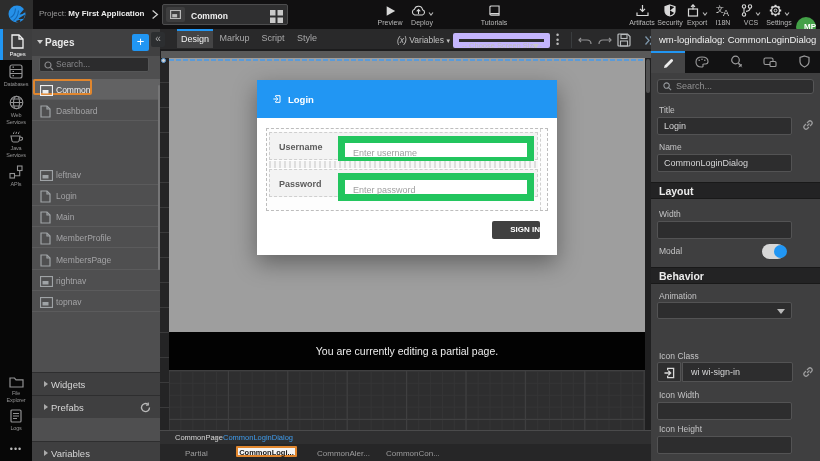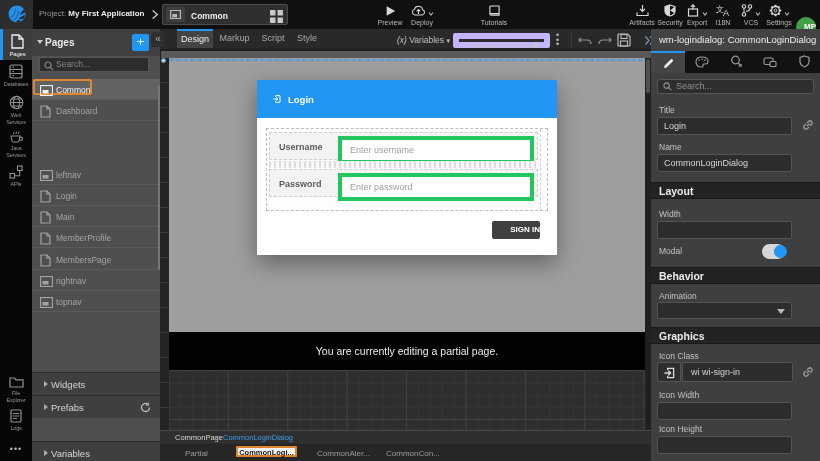--- a/index.html
+++ b/index.html
@@ -59,21 +59,21 @@
  background-size:59.4px 59.4px,59.4px 49px,11.9px 11.9px,11.9px 11.9px;background-position:-0.5px 0,0 49px,-0.5px 1px,0 1px}
 #crumbs{position:absolute;left:0;top:401px;width:491px;height:14px;background:#2f2f30;border-top:1px solid #4a4a4b;font-size:7.5px;color:#d6d6d6}
 #ctabs{position:absolute;left:0;top:415px;width:491px;height:17px;background:#262627;font-size:8px;color:#9d9d9e}
 
 #dlg{position:absolute;left:97px;top:51px;width:300px;height:175px;background:#fff;box-shadow:0 8px 22px rgba(0,0,0,.38)}
 #dlghead{position:absolute;left:0;top:0;width:300px;height:38px;background:#2196f3;color:#fff}
 #dlghead .t{position:absolute;left:31px;top:14px;font-size:9.5px;font-weight:bold}
 #dform{position:absolute;left:9px;top:48px;width:282px;height:83px;border:1px dashed #bdbdbd;background:#fdfdfd}
 .frow{position:absolute;left:2px;width:269px;background:#f3f3f3;border:1px dashed #cfcfcf}
 .frow .flbl{position:absolute;left:9px;top:9px;font-size:9px;font-weight:bold;color:#5b5b5b}
-.frow .finp{position:absolute;left:68px;top:3px;width:196px;height:28px;background:#fff;border:4px solid #22c55e;font-size:9px;color:#9f9f9f;line-height:20px;padding-left:8px}
+.frow .finp{position:absolute;left:68px;top:3px;width:196px;height:28px;background:#fff;border:7px solid #22c55e;font-size:9px;color:#9f9f9f;line-height:20px;padding-left:8px}
 #xstrip{position:absolute;left:2px;top:32px;width:269px;height:7px;background:repeating-linear-gradient(90deg,#dedede 0 2px,#f7f7f7 2px 5px)}
 #gutter{position:absolute;left:273px;top:0px;width:7px;height:81px;border-left:1px dashed #cfcfcf}
 #signin{position:absolute;left:235px;top:141px;width:48px;height:18px;background:#404040;border-radius:2px;color:#fff;font-size:8px;font-weight:bold;text-align:right;line-height:18px}
 
 #rpanel{left:651px;top:29px;width:169px;height:432px;background:#3f3f40}
 #rphead{position:absolute;left:0;top:0;width:169px;height:22px;background:#434344;color:#f0f0f0;font-size:9.5px;line-height:22px;padding-left:8px}
 #rptabs{position:absolute;left:0;top:22px;width:169px;height:22px;background:#121213}
 .rptab{position:absolute;top:0;width:34px;height:22px}
 .rptab.act{background:#454546;border-top:2px solid #2196f3}
 .rlbl{position:absolute;left:8px;color:#c3c3c4;font-size:8.5px}
@@ -479,21 +479,20 @@
  <div class="rsec" style="top:153px">Layout</div>
  <div class="rlbl" style="top:180px">Width</div>
  <div class="rinp" style="top:192px"></div>
  <div class="rlbl" style="top:217px">Modal</div>
  <div id="toggle">
         <div class="knob"></div>
       </div>
  <div class="rsec" style="top:238px">Behavior</div>
  <div class="rlbl" style="top:262px">Animation</div>
  <div id="animsel"></div>
- <div class="rsec" style="top:298px">Graphics</div>
  <div class="rlbl" style="top:322px">Icon Class</div>
  <div style="position:absolute;left:6px;top:333px;width:24px;height:20px;background:#2d2d2e;border:1px solid #535354;border-radius:2px 0 0 2px">
   <svg width="11" height="12" viewBox="0 0 12 13" style="margin:4px auto 0 auto">
           <path d="M4 3.5 L4 1.5 L10.5 1.5 L10.5 11.5 L4 11.5 L4 9.5" fill="none" stroke="#d8d8d8" stroke-width="1.4"></path>
           <path d="M0.5 6.5 L7 6.5 M4.7 4 L7.3 6.5 L4.7 9" stroke="#d8d8d8" stroke-width="1.4" fill="none"></path>
         </svg>
  </div>
  <div class="rinp" style="left:31px;top:333px;width:111px;height:20px;line-height:18px;border-radius:0 2px 2px 0;padding-left:8px">wi wi-sign-in</div>
  <svg class="linkic" width="12" height="12" viewBox="0 0 12 12" style="position:absolute;left:151px;top:337px">
         <path d="M5 7 L7.5 4.5 M4 5 L2.5 6.5 Q1 8 2.5 9.5 Q4 11 5.5 9.5 L7 8 M8 7 L9.5 5.5 Q11 4 9.5 2.5 Q8 1 6.5 2.5 L5 4" fill="none" stroke="#9c9c9d" stroke-width="1.2"></path>

